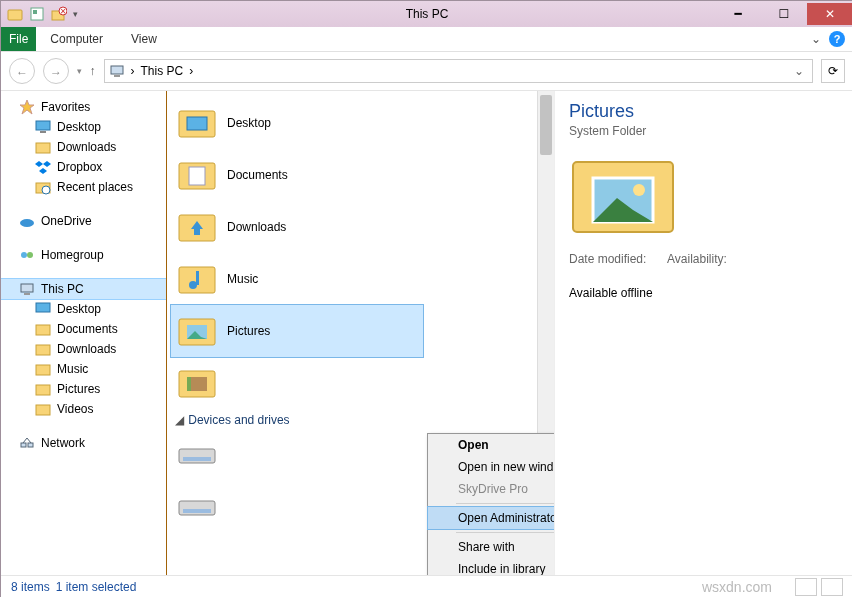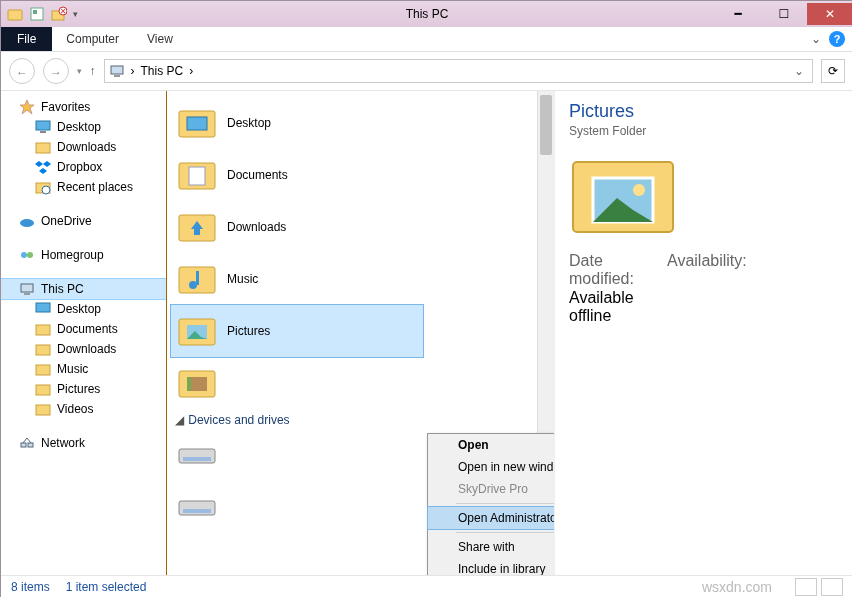--- a/index.html
+++ b/index.html
@@ -5,21 +5,21 @@
 html,body{margin:0;padding:0;font-family:"Segoe UI",Tahoma,sans-serif;font-size:12px;background:#fff;color:#000;overflow:hidden}
 .window{width:852px;height:597px;background:#fff;display:flex;flex-direction:column;border:1px solid #9e8f9b}
 .titlebar{height:26px;background:linear-gradient(#e8d5e5,#e0c9dc);display:flex;align-items:center;position:relative}
 .qat{display:flex;align-items:center;gap:6px;padding:0 6px}
 .qat .ic{width:16px;height:16px}
 .title{position:absolute;left:50%;transform:translateX(-50%);font-size:12px}
 .winbtns{margin-left:auto;display:flex}
 .winbtn{width:46px;height:22px;display:flex;align-items:center;justify-content:center;font-family:sans-serif}
 .winbtn.close{background:#c75050;color:#fff}
 .menubar{height:24px;background:#fff;border-bottom:1px solid #e1e1e1;display:flex;align-items:stretch}
-.filetab{background:#0f172a;color:#fff;padding:3px 16px;display:flex;align-items:center}
+.filetab{background:#15803d;color:#fff;padding:3px 8px;display:flex;align-items:center}
 .menutab{padding:3px 14px;display:flex;align-items:center;color:#333}
 .menuspacer{flex:1}
 .menuend{display:flex;align-items:center;gap:8px;padding-right:8px}
 .help{width:16px;height:16px;border-radius:50%;background:#1e90ff;color:#fff;display:flex;align-items:center;justify-content:center;font-size:11px;font-weight:bold}
 .addrbar{height:30px;display:flex;align-items:center;gap:8px;padding:4px 8px;border-bottom:1px solid #e5e5e5}
 .navbtn{width:24px;height:24px;border:1px solid #ccc;border-radius:50%;display:flex;align-items:center;justify-content:center;color:#888}
 .addrbox{flex:1;height:22px;border:1px solid #ccc;display:flex;align-items:center;padding:0 4px;gap:6px;font-size:12px}
 .addrbox .drop{margin-left:auto;color:#666;padding:0 4px}
 .refresh{width:22px;height:22px;border:1px solid #ccc;display:flex;align-items:center;justify-content:center}
 .search{width:200px;height:22px;border:1px solid #ccc;display:flex;align-items:center;padding:0 6px;color:#777}
@@ -37,23 +37,23 @@
 .row .big{width:40px;height:40px;flex:none}
 .row.sel{background:#cce8ff;outline:1px solid #7ab7e8}
 .sect{font-size:12px;color:#1a3e6e;padding:4px 4px 2px 4px;display:flex;align-items:center;gap:4px;width:240px}
 .sect .tri{color:#555}
 .scrolltrack{position:absolute;top:0;right:0;bottom:0;width:16px;background:#f0f0f0;border-left:1px solid #ddd}
 .scrollthumb{position:absolute;left:2px;right:2px;top:4px;height:60px;background:#c2c2c2;border-radius:2px}
 .preview{width:270px;padding:10px 14px}
 .prevtitle{font-size:18px;color:#1a4e9e;margin-bottom:2px}
 .prevsub{color:#666;margin-bottom:10px}
 .previmg{width:110px;height:90px;margin:8px 0 14px 0}
-.meta{display:grid;grid-template-columns:90px 1fr;gap:1px 8px;font-size:16px}
+.meta{display:grid;grid-template-columns:90px 1fr;gap:20px 8px;font-size:12px}
 .metal{color:#666}
-.status{height:22px;border-top:1px solid #e5e5e5;display:flex;align-items:center;padding:0 10px;gap:16px;color:#1a4e9e;font-size:12px}
+.status{height:22px;border-top:1px solid #e5e5e5;display:flex;align-items:center;padding:0 10px;gap:6px;color:#1a4e9e;font-size:12px}
 .status .right{margin-left:auto;display:flex;gap:4px}
 .viewbtn{width:20px;height:16px;border:1px solid #ccc}
 
 .ctxmenu{position:absolute;left:260px;top:342px;width:300px;background:#f0f0f0;border:1px solid #979797;box-shadow:2px 2px 4px rgba(0,0,0,.3);font-size:12px}
 .ctxitem{height:22px;display:flex;align-items:center;padding:0 24px 0 30px;position:relative}
 .ctxitem.bold{font-weight:bold}
 .ctxitem.dis{color:#888}
 .ctxitem.hov{background:#bfdcf5;outline:1px solid #7ab7e8}
 .ctxsep{height:1px;background:#d0d0d0;margin:3px 2px 3px 28px}
 

